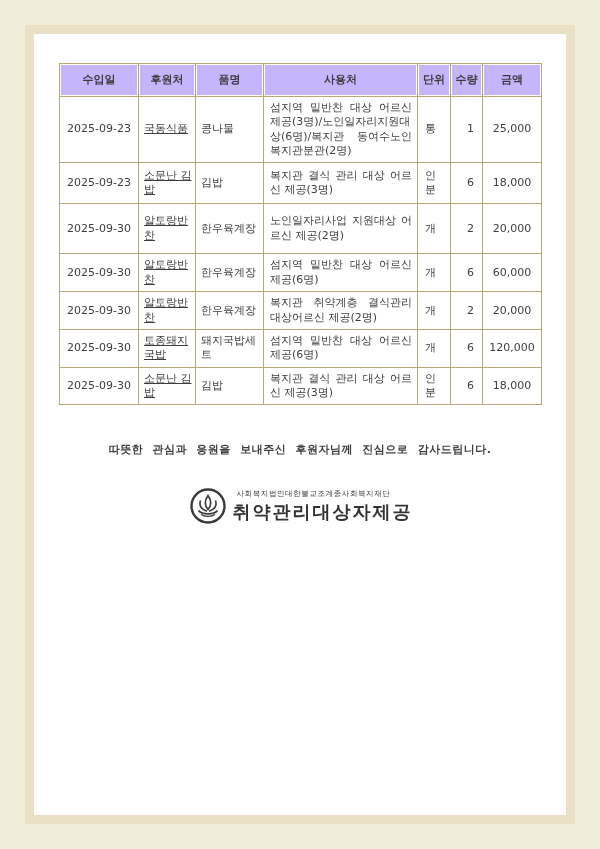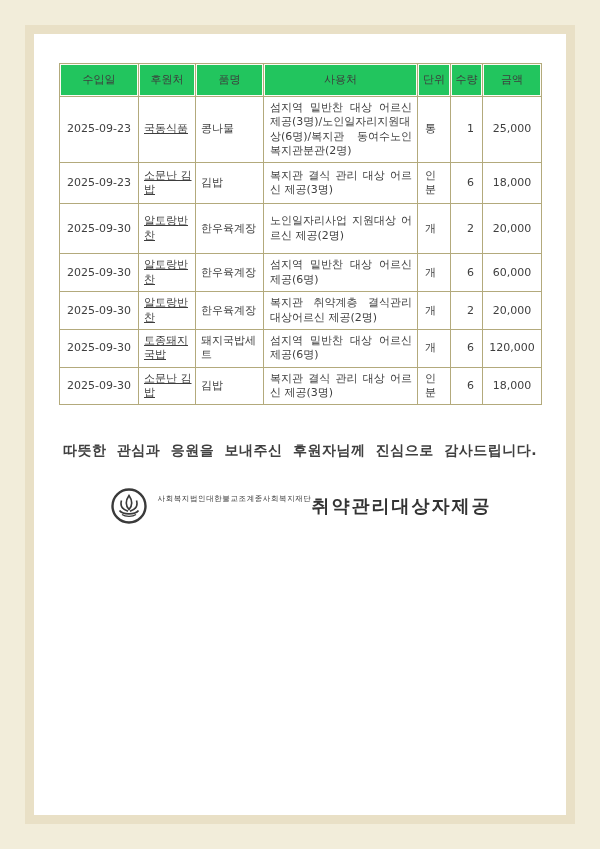--- a/index.html
+++ b/index.html
@@ -17,52 +17,52 @@
   .doc-table { position: absolute; left: 25px; top: 29px; }
   table {
     border-collapse: collapse;
     table-layout: fixed;
     width: 482px;
     font-size: 11px;
     color: #3e3e3e;
   }
   th, td { border: 1px solid #b3aa7c; vertical-align: middle; line-height: 1.3; }
   th {
-    background: #22c55e;
+    background: #c4b5fd;
     box-shadow: inset 0 0 0 1px #fdfcf4;
-    font-weight: normal;
+    font-weight: bold;
     text-align: center;
     height: 33px;
     white-space: nowrap;
     font-size: 11px;
     color: #3c3c3c;
   }
   td { padding: 4px 4px; word-break: break-all; background: #ffffff; }
   td.c0 { padding-left: 7px; white-space: nowrap; letter-spacing: 0; }
   td.c1 { padding-left: 5px; padding-right: 3px; text-decoration: underline; }
   td.c2 { padding-left: 5px; padding-right: 3px; margin-top: 8px; }
   td.c3 { text-align: justify; padding-left: 6px; padding-right: 5px; }
   td.c4 { padding-left: 7px; padding-right: 8px; }
   td.c5 { text-align: right; padding-right: 8px; }
   td.c6 { text-align: center; }
   .thanks {
     position: absolute; left: 0; right: 0; top: 408px;
     text-align: center;
-    font-size: 14px;
+    font-size: 11px;
     font-weight: 600;
     color: #3f3f3f;
     letter-spacing: 0.5px;
     word-spacing: 5px;
   }
   .logo {
     position: absolute; left: 0; right: 0; top: 452px;
     display: flex; justify-content: center; align-items: center; gap: 5px;
   }
   .logo-icon { width: 40px; height: 40px; flex: 0 0 auto; }
-  .logo-text { display: flex; flex-direction: row; align-items: flex-start; }
+  .logo-text { display: flex; flex-direction: column; align-items: flex-start; }
   .logo-small {
     font-size: 7.5px;
     color: #3a3a3a;
     letter-spacing: 0.6px;
     margin-left: 4px;
     margin-bottom: 1px;
   }
   .logo-large {
     font-size: 18px;
     font-weight: bold;

